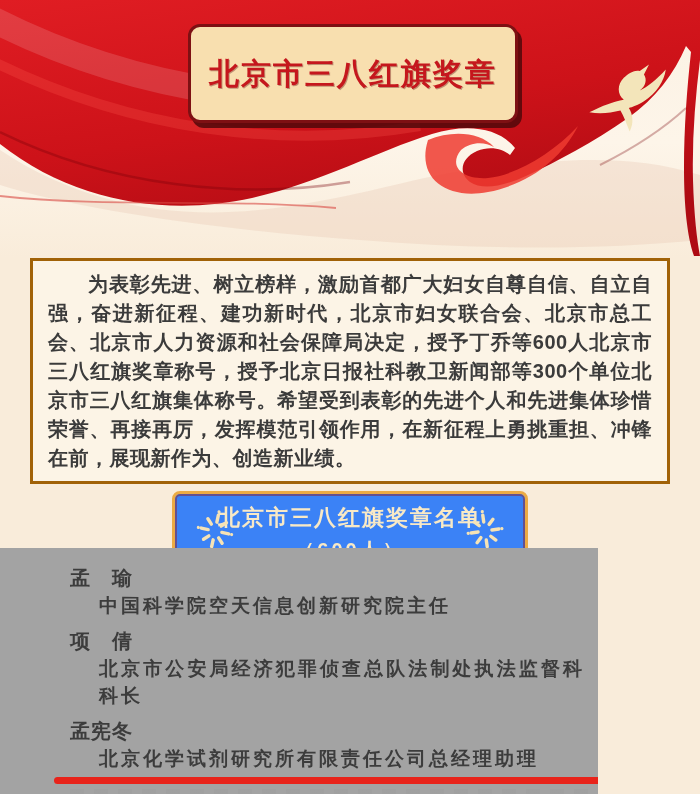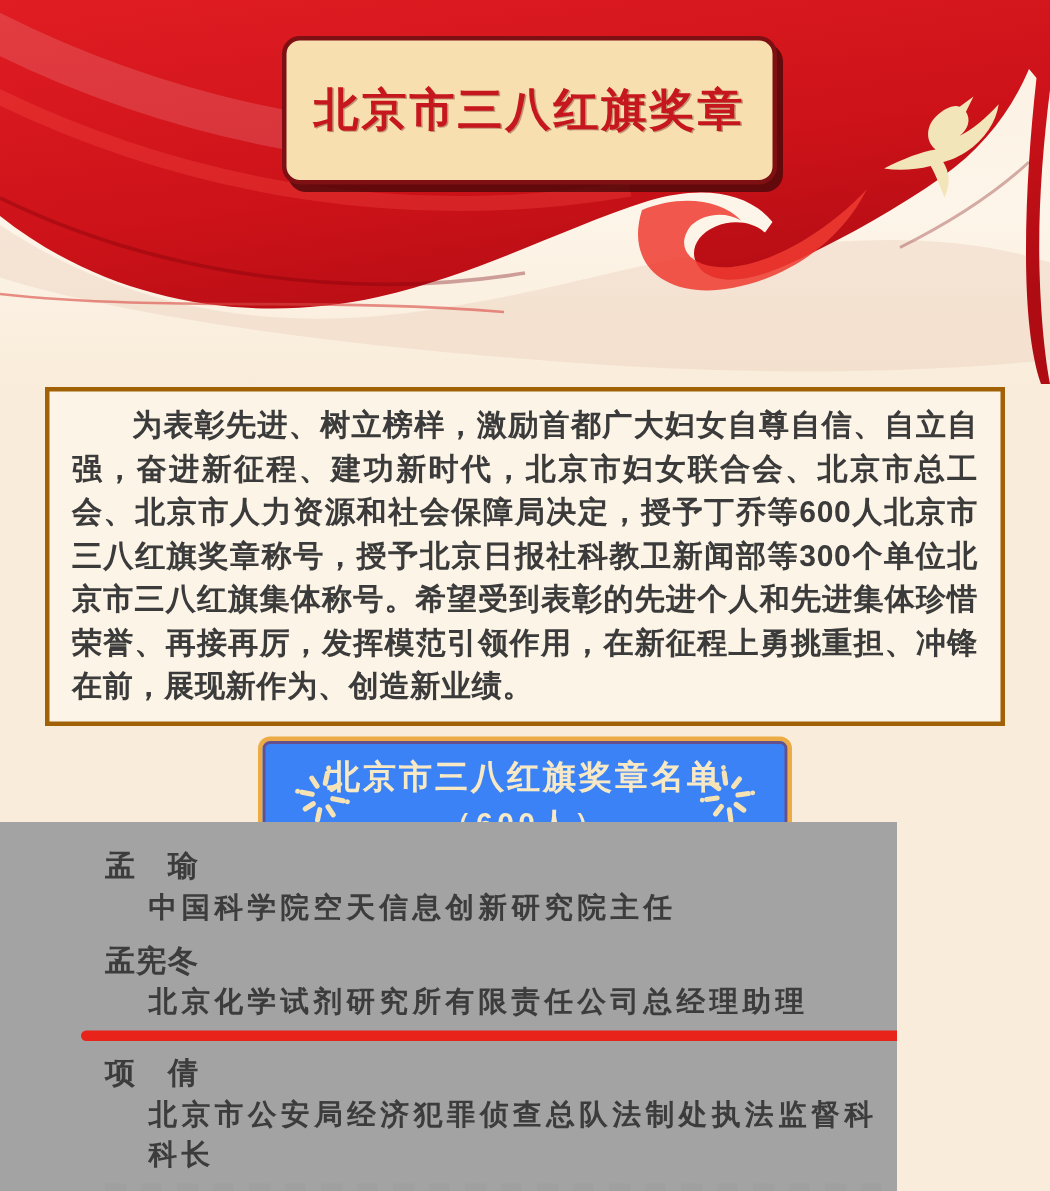--- a/index.html
+++ b/index.html
@@ -209,30 +209,30 @@
   </div>
 
   <div class="white-section">
 
       <div class="row">
         <span class="name">孟　瑜</span><span class="jobtitle">中国科学院空天信息创新研究院主任</span>
         
       </div>
 
 
+      <div class="row">
+        <span class="name">项　倩</span><span class="jobtitle">北京市公安局经济犯罪侦查总队法制处执法监督科科长</span>
+        
+      </div>
+
       <div class="row highlighted">
         <span class="name">孟宪冬</span><span class="jobtitle">北京化学试剂研究所有限责任公司总经理助理</span>
         <span class="red-underline"></span>
       </div>
 
-      <div class="row">
-        <span class="name">项　倩</span><span class="jobtitle">北京市公安局经济犯罪侦查总队法制处执法监督科科长</span>
-        
-      </div>
-
 
       <div class="row">
         <span class="name">赵　哲</span><span class="jobtitle">北京星河动力装备科技有限公司主任设计师</span>
         
       </div>
     <div class="cutoff-strip"></div>
   </div>
 
 </div>
 

